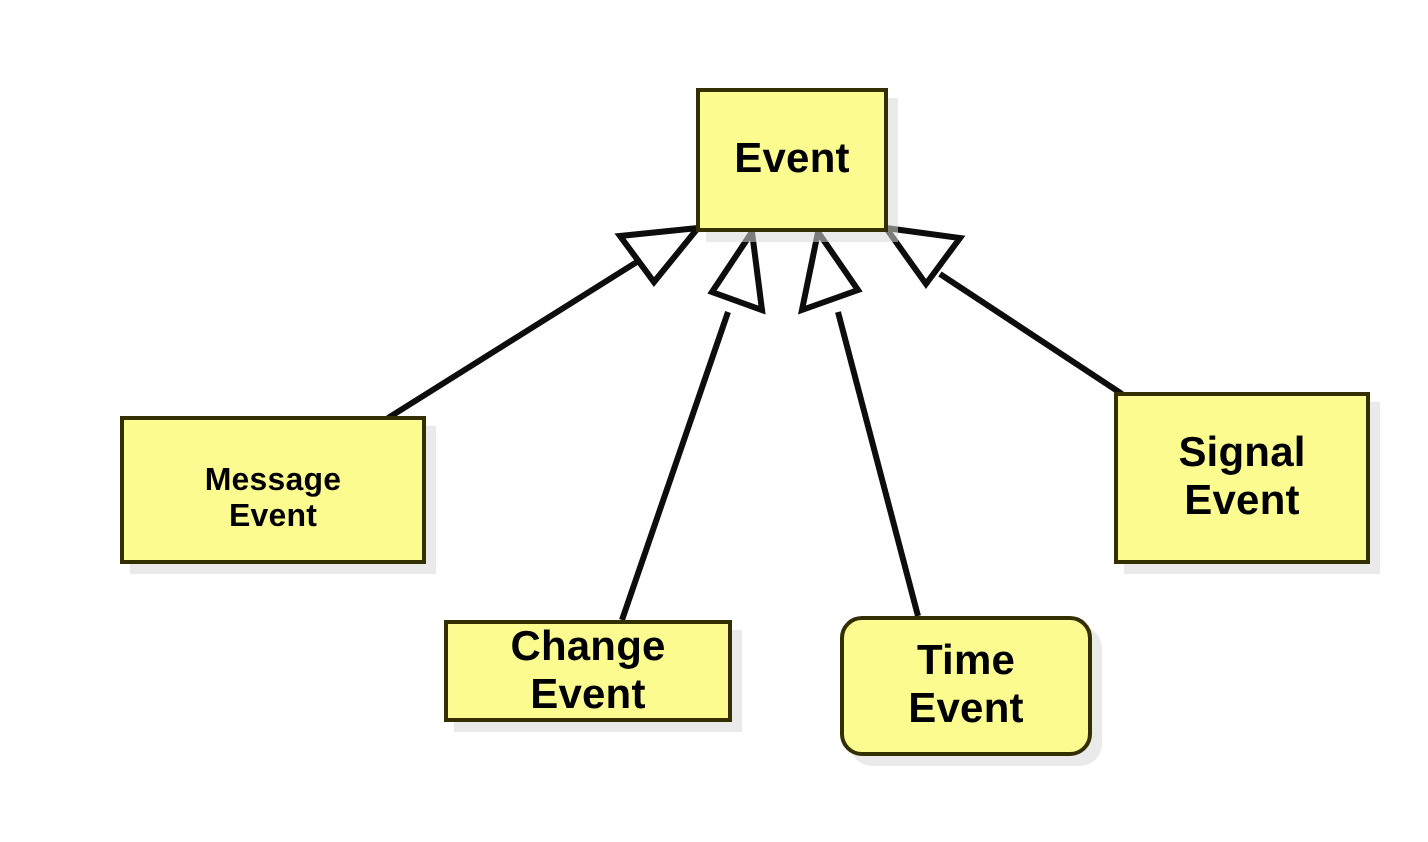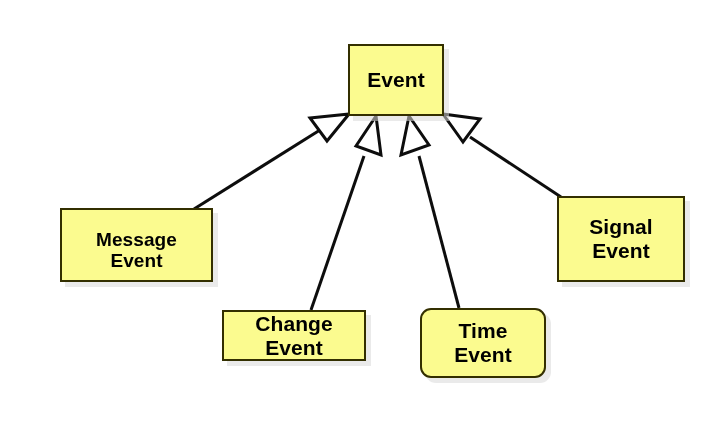--- a/index.html
+++ b/index.html
@@ -47,21 +47,21 @@
     white-space: pre-line;
     padding: 0 4px;
   }
   #box-event      { left: 348px; top: 44px;  width: 96px;  height: 72px; }
   #box-message    { left: 60px;  top: 208px; width: 153px; height: 74px; }
   #box-change     { left: 222px; top: 310px; width: 144px; height: 51px; }
   #box-time       { left: 420px; top: 308px; width: 126px; height: 70px; border-radius: 11px; }
   #box-signal     { left: 557px; top: 196px; width: 128px; height: 86px; }
 
   #box-event    .uml-class-name { font-size: 21px; }
-  #box-message  .uml-class-name { font-size: 19px; margin-top: 10px; }
+  #box-message  .uml-class-name { font-size: 16px; margin-top: 10px; }
   #box-change   .uml-class-name { font-size: 21px; }
   #box-time     .uml-class-name { font-size: 21px; }
   #box-signal   .uml-class-name { font-size: 21px; }
 
   .generalization-line {
     stroke: #0d0d0d;
     stroke-width: 3;
     fill: none;
     stroke-linecap: butt;
   }

